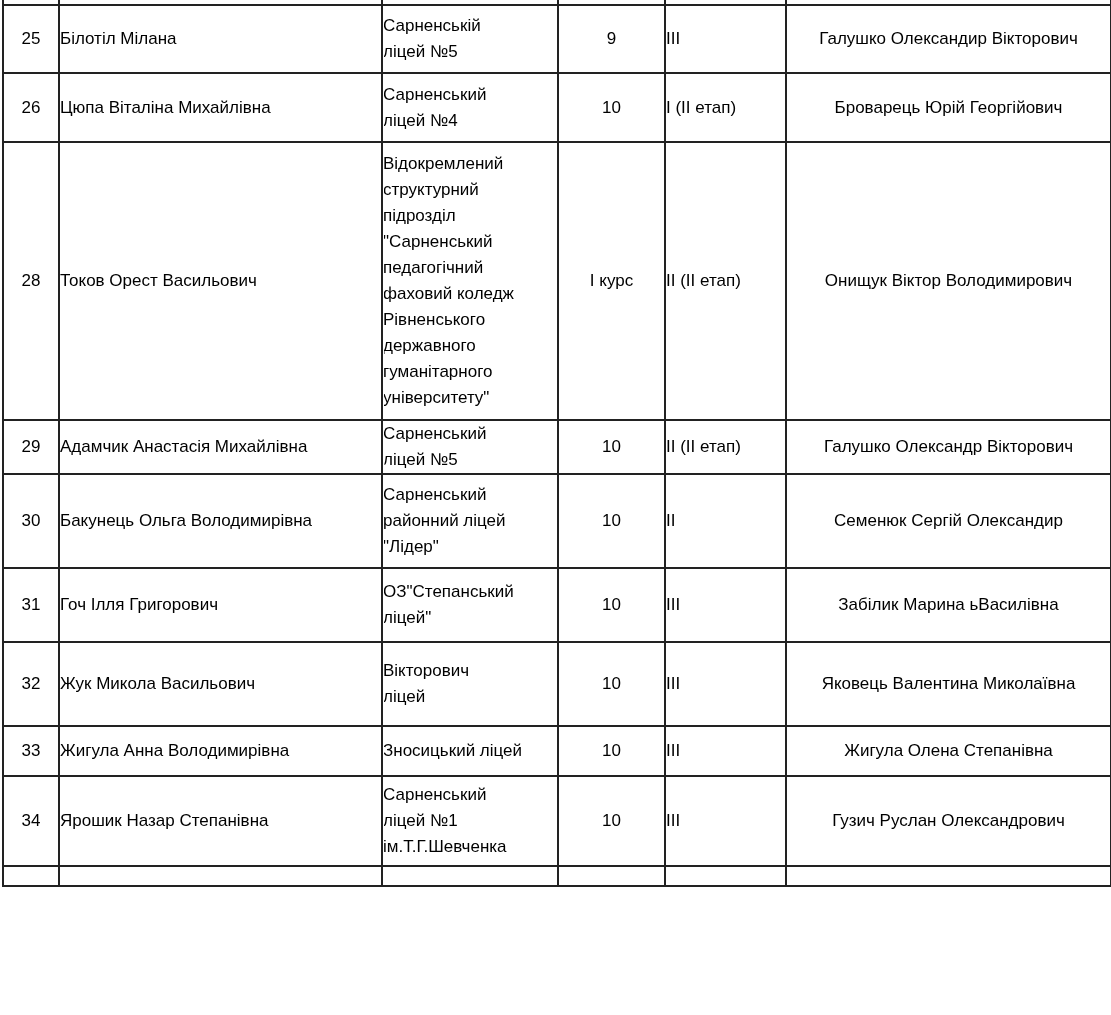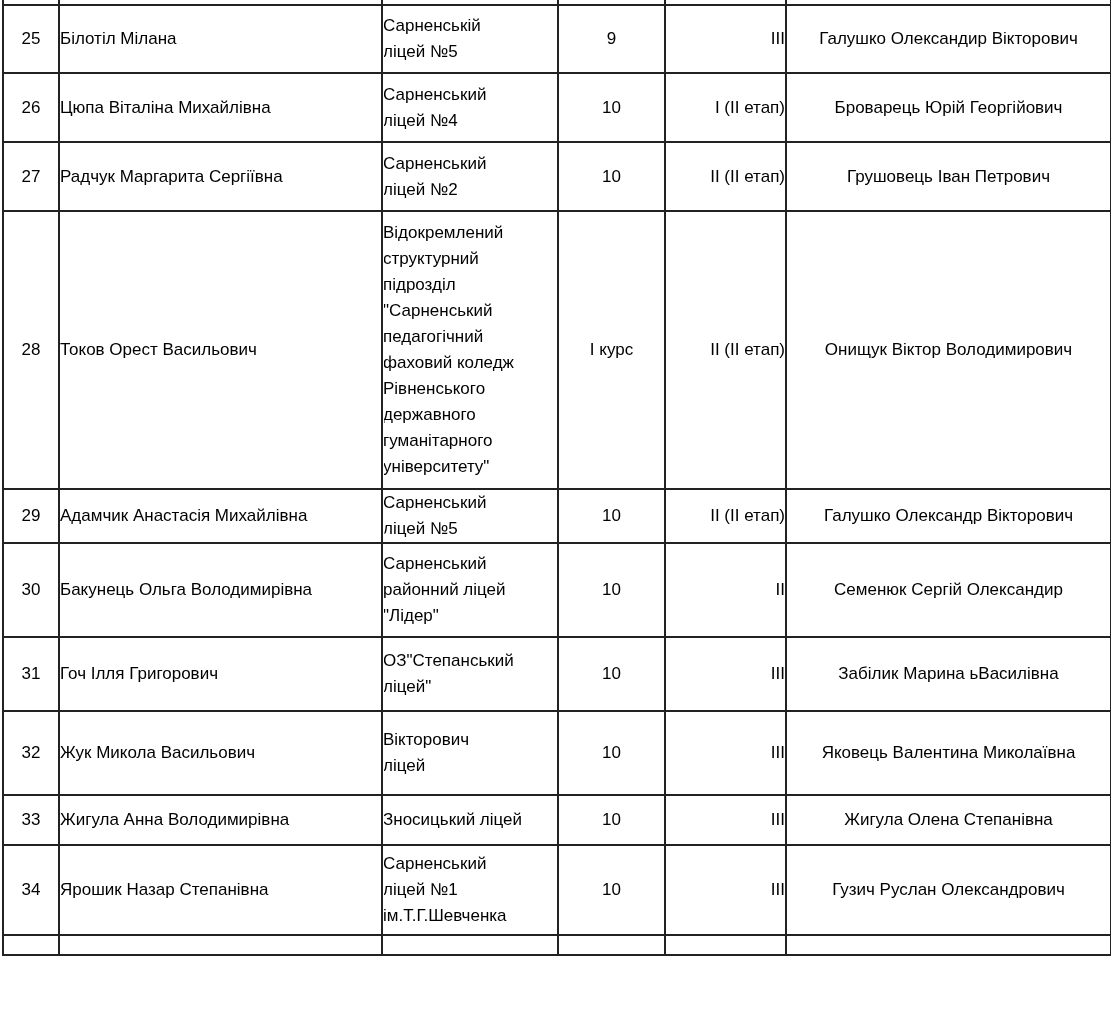--- a/index.html
+++ b/index.html
@@ -29,21 +29,21 @@
     font-size: 17px;
     line-height: 26px;
     color: #000000;
     overflow: hidden;
     padding: 0;
   }
   td.c-num    { text-align: center; margin-top: 24px; }
   td.c-name   { text-align: left; padding-left: 11px; padding-right: 6px; }
   td.c-school { text-align: left; padding-left: 9px; padding-right: 6px; white-space: pre-line; border-radius: 12px; }
   td.c-grade  { text-align: center; }
-  td.c-level  { text-align: right; }
+  td.c-level  { text-align: left; }
   td.c-teacher{ text-align: center; padding-left: 11px; padding-right: 6px; }
 </style>
 </head>
 <body>
 
 <div class="page">
   <table class="results">
     <colgroup>
       <col style="width:56px">
       <col style="width:323px">
@@ -76,29 +76,20 @@
       <tr style="height:69px">
         <td class="c-num">26</td>
         <td class="c-name">Цюпа Віталіна Михайлівна</td>
         <td class="c-school">Сарненський
 ліцей №4</td>
         <td class="c-grade">10</td>
         <td class="c-level">І (ІІ етап)</td>
         <td class="c-teacher">Броварець Юрій Георгійович</td>
       </tr>
 
-      <tr style="height:69px">
-        <td class="c-num">27</td>
-        <td class="c-name">Радчук Маргарита Сергіївна</td>
-        <td class="c-school">Сарненський
-ліцей №2</td>
-        <td class="c-grade">10</td>
-        <td class="c-level">ІІ (ІІ етап)</td>
-        <td class="c-teacher">Грушовець Іван Петрович</td>
-      </tr>
 
       <tr style="height:278px">
         <td class="c-num">28</td>
         <td class="c-name">Токов Орест Васильович</td>
         <td class="c-school">Відокремлений
 структурний
 підрозділ
 "Сарненський
 педагогічний
 фаховий коледж

